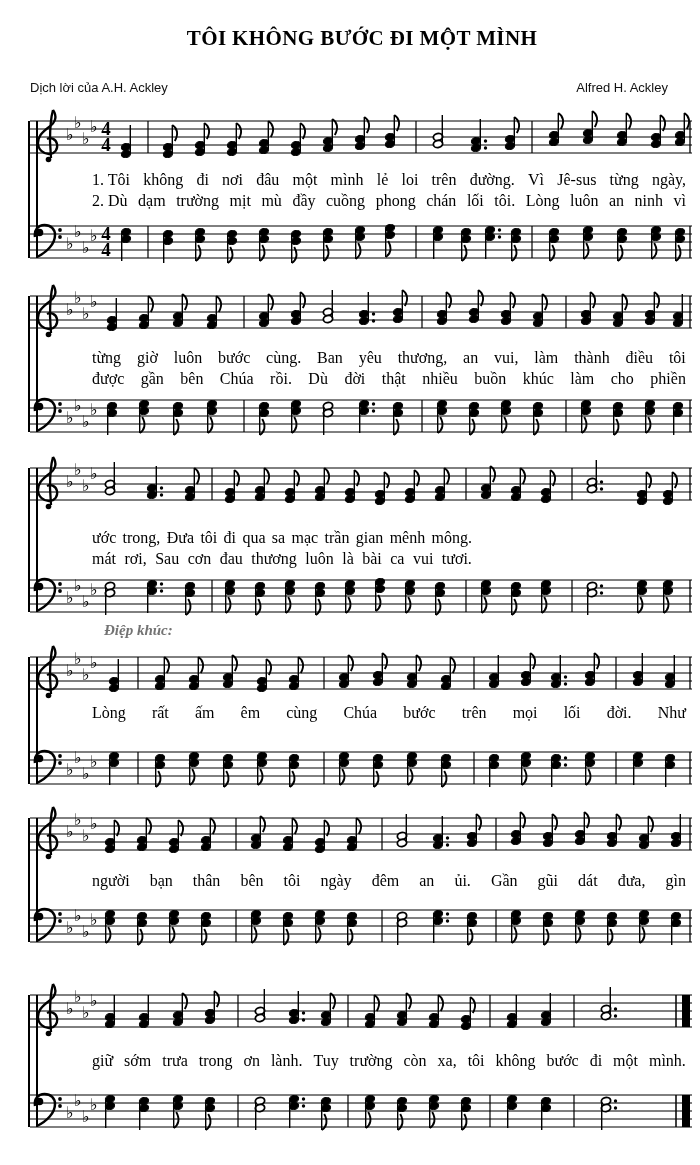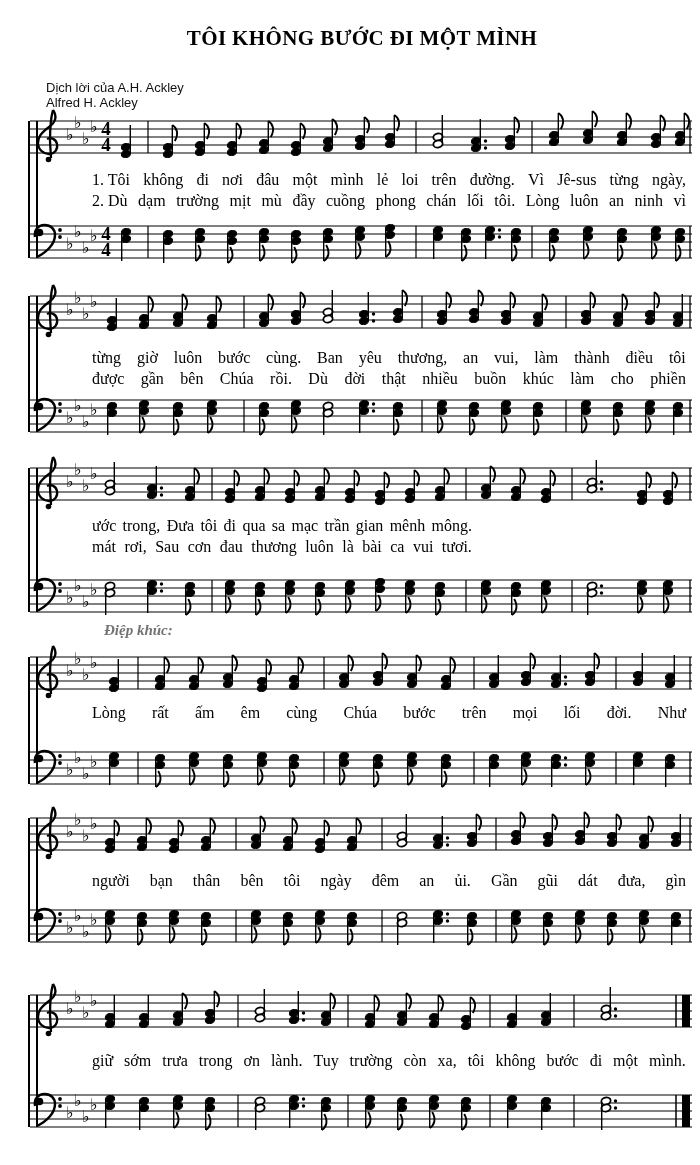--- a/index.html
+++ b/index.html
@@ -1,22 +1,22 @@
 <!DOCTYPE html>
 <html><head>
 <meta charset="utf-8">
 <style>
   html,body{margin:0;padding:0;background:#fff;}
   .page{position:relative;width:700px;height:1165px;background:#ffffff;color:#000;
         font-family:"Liberation Serif",serif;overflow:hidden;}
   .title{position:absolute;top:26px;left:0;width:100%;text-align:center;
          font-size:21px;font-weight:bold;letter-spacing:.4px;margin-left:12px;}
-  .credits{position:absolute;top:80px;left:46px;right:32px;display:flex;
+  .credits{position:absolute;top:80px;left:30px;right:32px;display:flex;
            justify-content:space-between;font-family:"Liberation Sans",sans-serif;
-           font-size:13px;color:#111;flex-direction:column;}
+           font-size:13px;color:#111;}
   .lyrics{position:absolute;left:92px;}
   .lyric-line{display:flex;justify-content:space-between;font-size:16px;
               line-height:20.5px;white-space:nowrap;color:#000;}
   .lyric-line span{display:inline-block;}
   .sysline{position:absolute;left:28px;width:6px;border-left:2px solid #000;
            border-right:2px solid #000;}
   .chorus{position:absolute;font-style:italic;font-weight:bold;font-size:15px;color:#737373;}
   svg{position:absolute;left:30px;overflow:visible;}
 </style>
 </head>
@@ -642,21 +642,21 @@
           <path d="M5 31 C4 24 8 19 14.5 19 C21 19 25 23.5 25 29 C25 38 17 46 7 51" stroke="#000" stroke-width="2.5" fill="none"></path>
           <circle cx="30" cy="24" r="1.9" fill="#000"></circle>
           <circle cx="30" cy="31" r="1.9" fill="#000"></circle>
         </g>
         <text x="36" y="43" font-size="16" font-family="DejaVu Sans, sans-serif" fill="#000">♭</text>
         <text x="44" y="31" font-size="16" font-family="DejaVu Sans, sans-serif" fill="#000">♭</text>
         <text x="52" y="47" font-size="16" font-family="DejaVu Sans, sans-serif" fill="#000">♭</text>
         <text x="60" y="35" font-size="16" font-family="DejaVu Sans, sans-serif" fill="#000">♭</text>
       </svg>
       <div class="sysline" style="top: 468px; height: 144px;"></div>
-      <div class="lyrics" style="top: 516px; width: 380px; text-align: center;">
+      <div class="lyrics" style="top: 528px; width: 380px; text-align: center;">
         <div class="lyric-line">
           <span>ước</span>
           <span>trong,</span>
           <span>Đưa</span>
           <span>tôi</span>
           <span>đi</span>
           <span>qua</span>
           <span>sa</span>
           <span>mạc</span>
           <span>trần</span>

